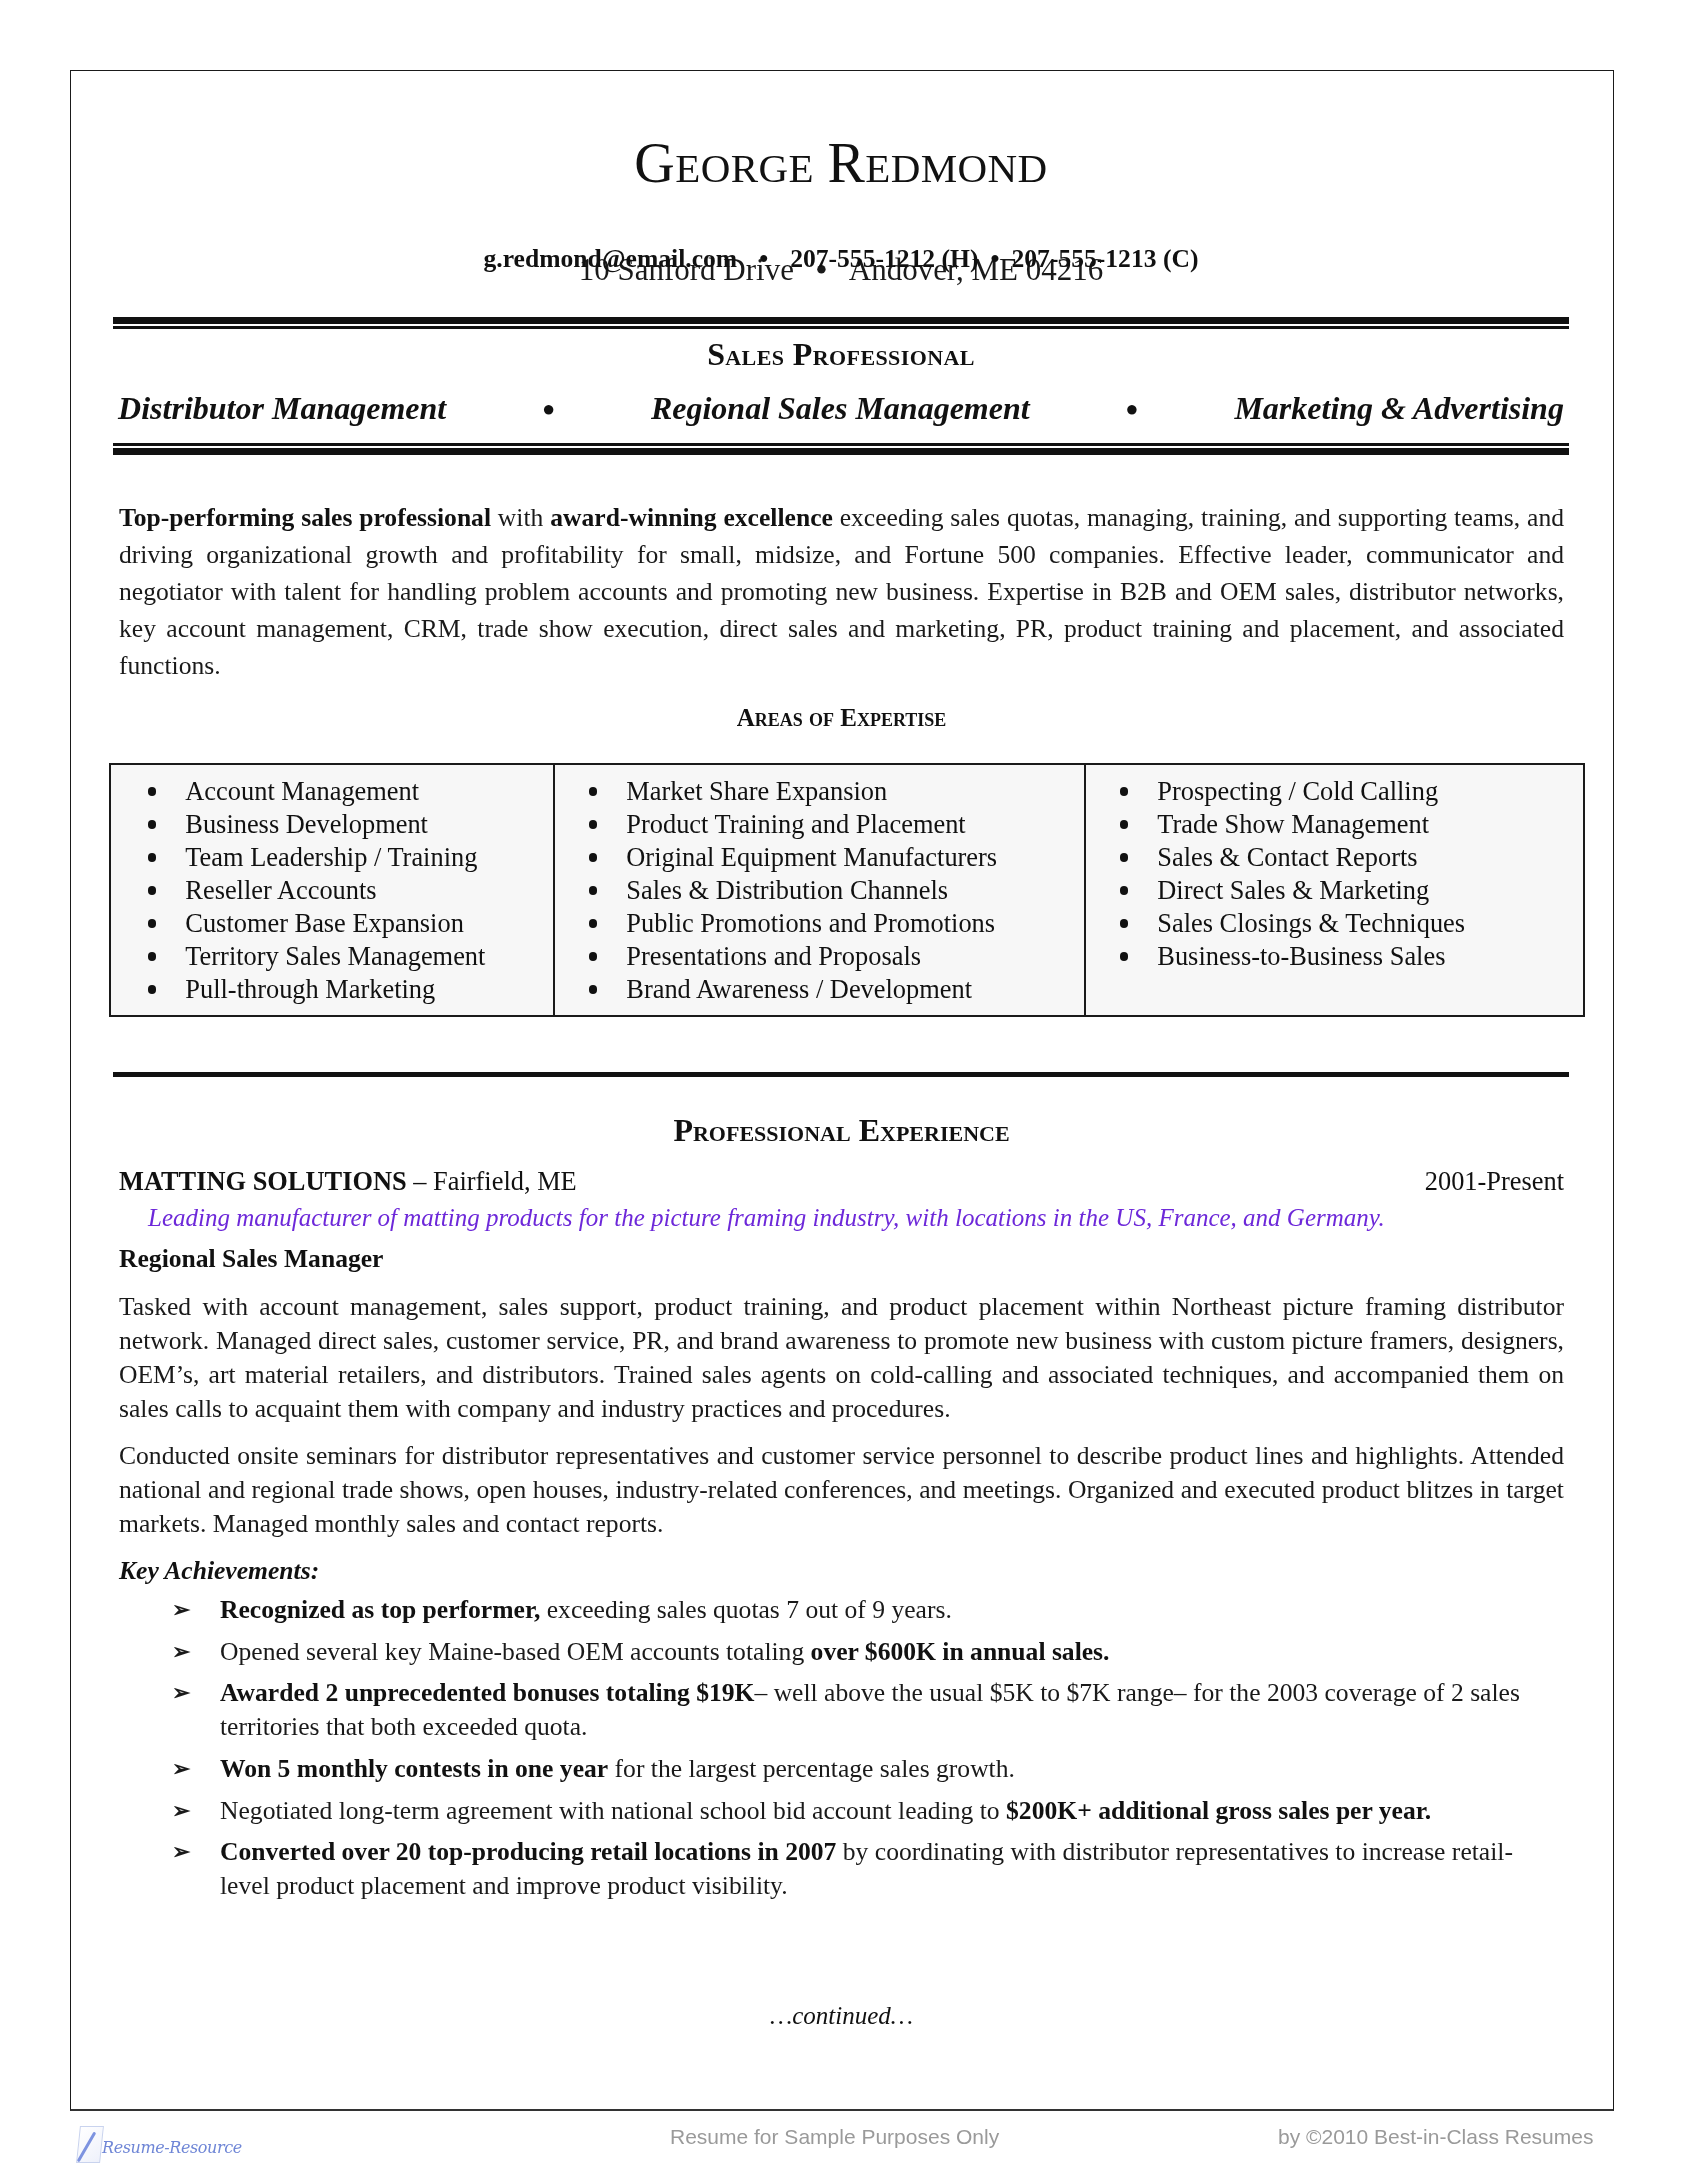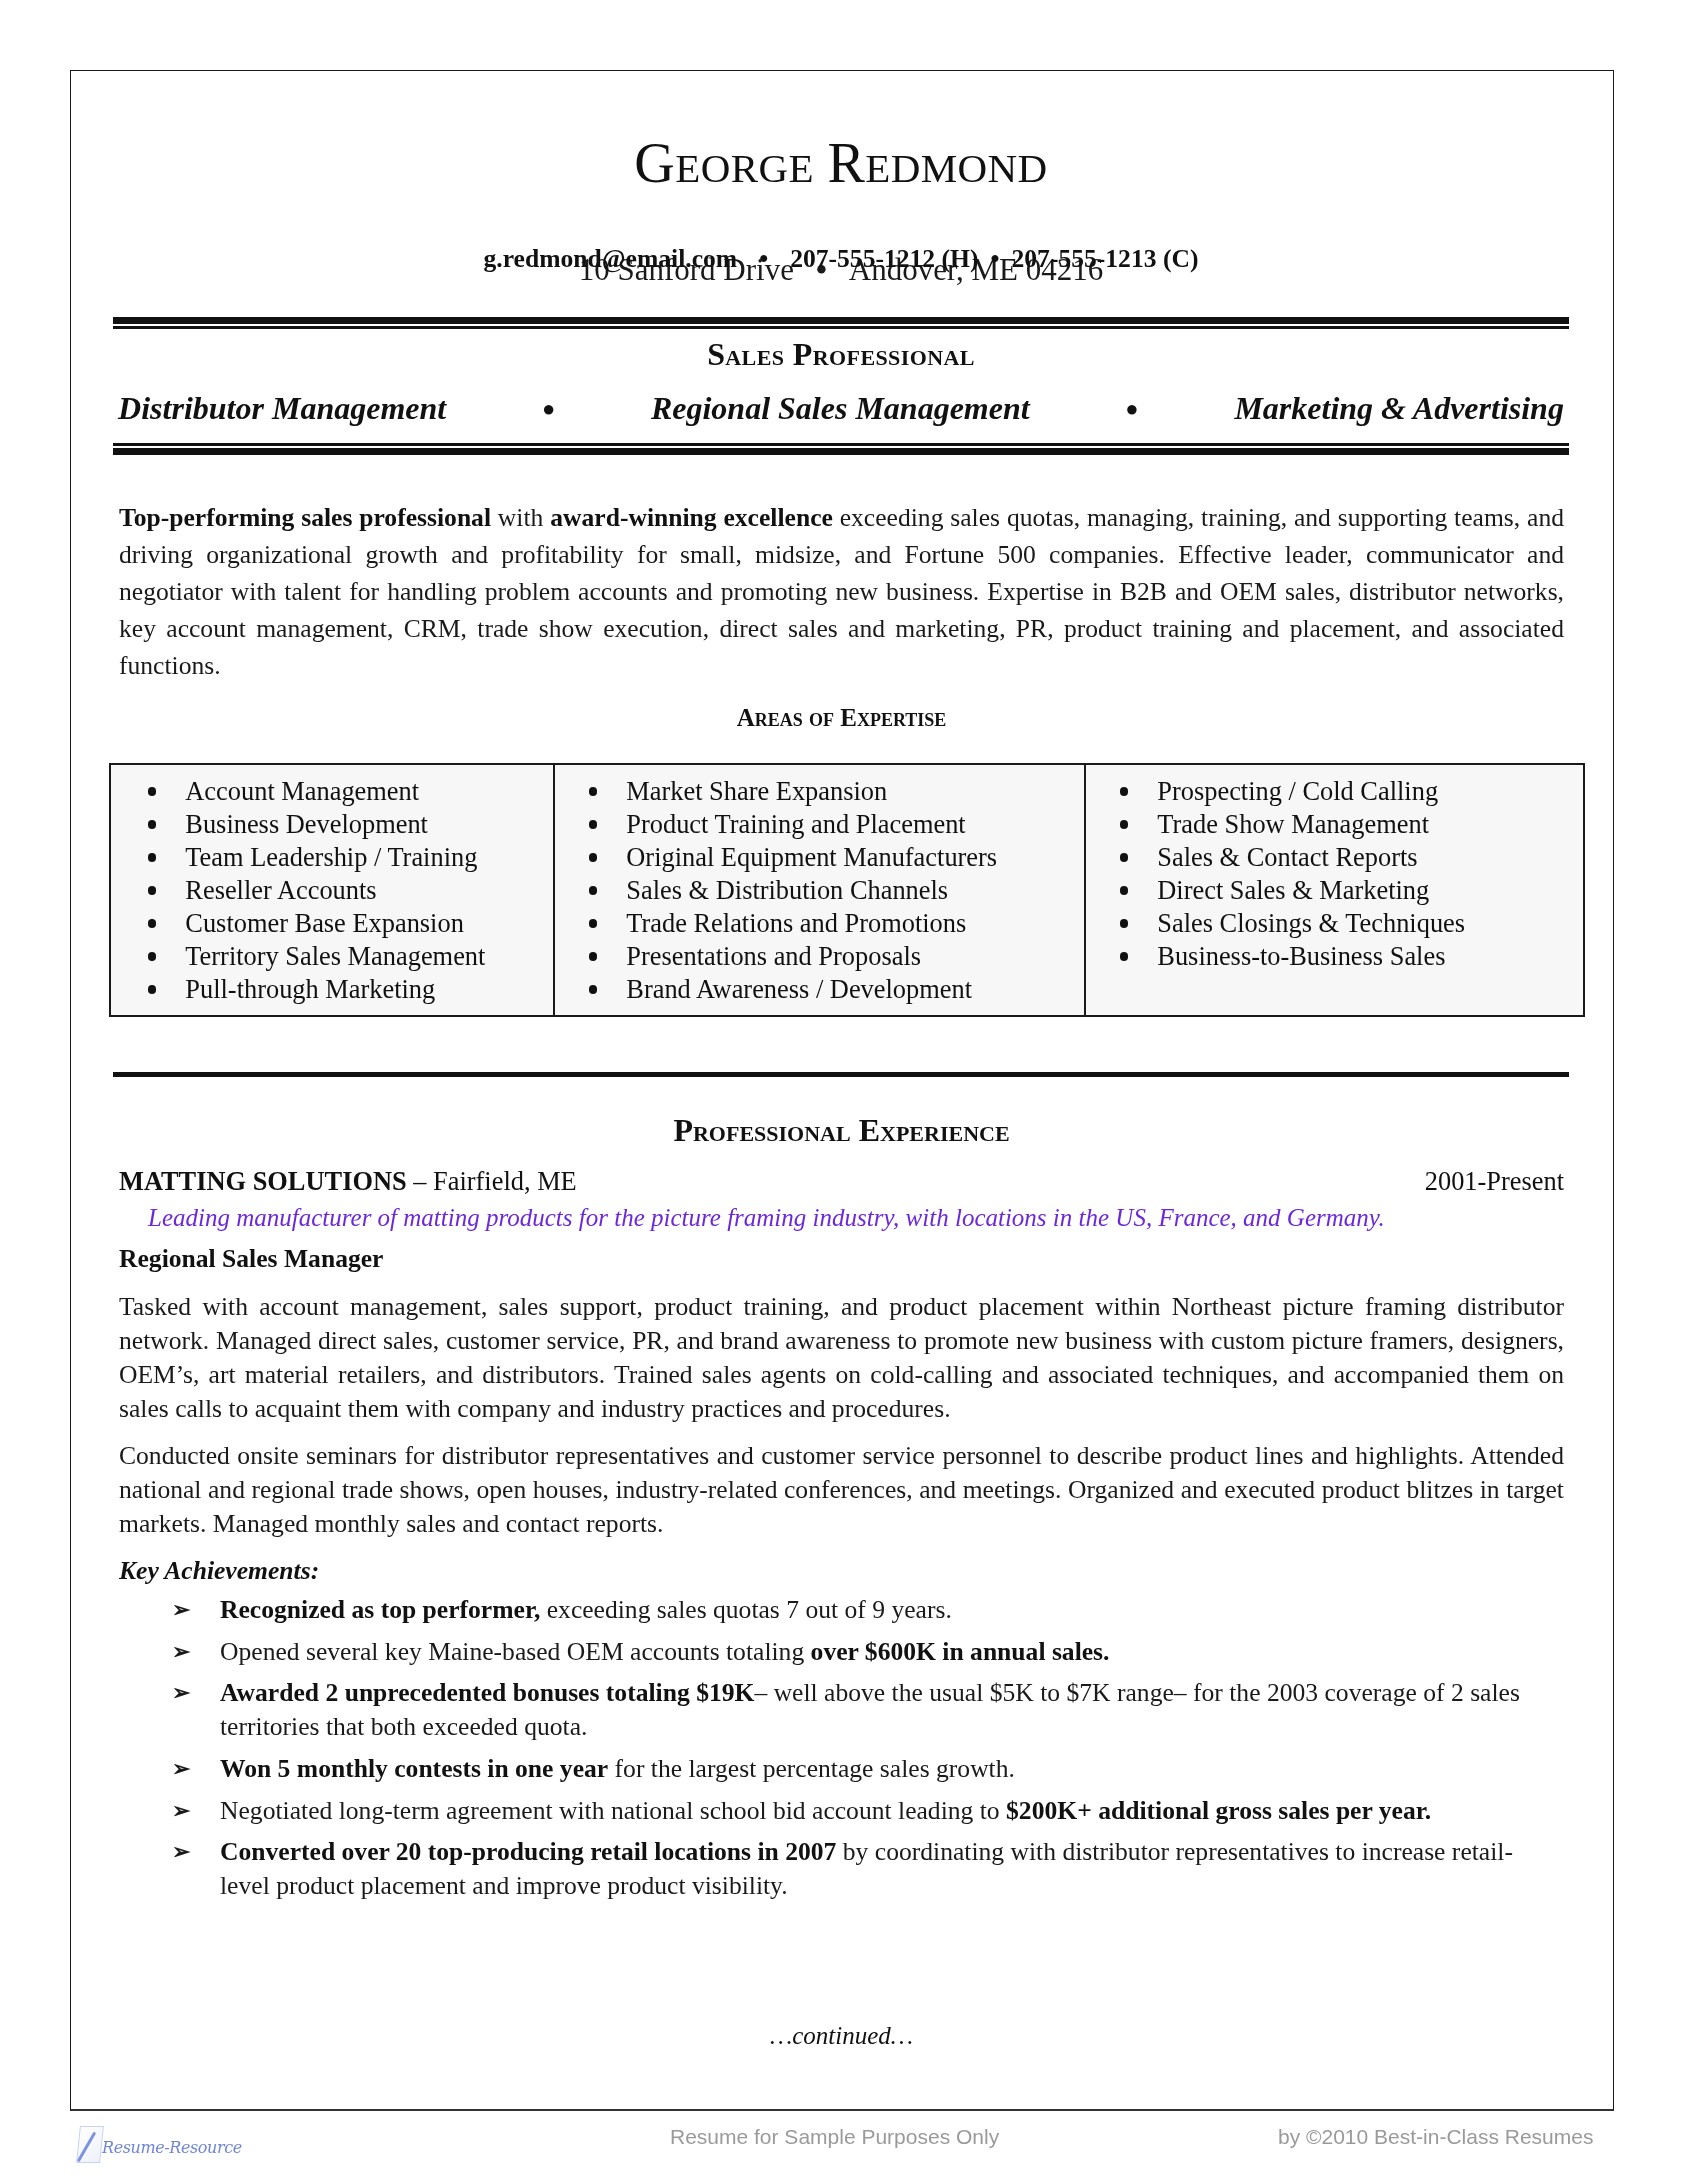--- a/index.html
+++ b/index.html
@@ -116,21 +116,21 @@
     position: relative; padding-left: 101px; padding-right: 34px;
     font-size: 25.6px; line-height: 34px; color: #1a1a1a; margin-bottom: 7.7px;
   }
   .ach .arrow {
     position: absolute; left: 53px; top: 0; font-size: 22px; font-weight: bold;
   }
   .ach b { color: #111; }
 
   .continued {
     position: absolute; top: 2002px; left: 0; width: 100%; text-align: center;
-    font-size: 25px; font-style: italic; margin-top: 20px;
+    font-size: 25px; font-style: italic;
   }
 
   .footer { position: absolute; top: 2116px; left: 0; width: 1685px; height: 65px; }
   .logo {
     position: absolute; left: 78px; top: 10.2px; width: 145px; height: 43px;
   }
   .logo-icon {
     position: absolute; left: 0; top: 0; width: 24px; height: 37px;
     border: 0.9px solid #c9d3ee; background: linear-gradient(135deg, #fff 0%, #eef1fb 100%);
     transform: skewX(-6deg);
@@ -239,21 +239,21 @@
       <div class="aoe-item">
           <span class="dot"></span>
           <span class="txt">Original Equipment Manufacturers</span>
         </div>
       <div class="aoe-item">
           <span class="dot"></span>
           <span class="txt">Sales &amp; Distribution Channels</span>
         </div>
       <div class="aoe-item">
           <span class="dot"></span>
-          <span class="txt">Trade Relations and Promotions</span>
+          <span class="txt">Public Promotions and Promotions</span>
         </div>
       <div class="aoe-item">
           <span class="dot"></span>
           <span class="txt">Presentations and Proposals</span>
         </div>
       <div class="aoe-item">
           <span class="dot"></span>
           <span class="txt">Brand Awareness / Development</span>
         </div>
     </div>

